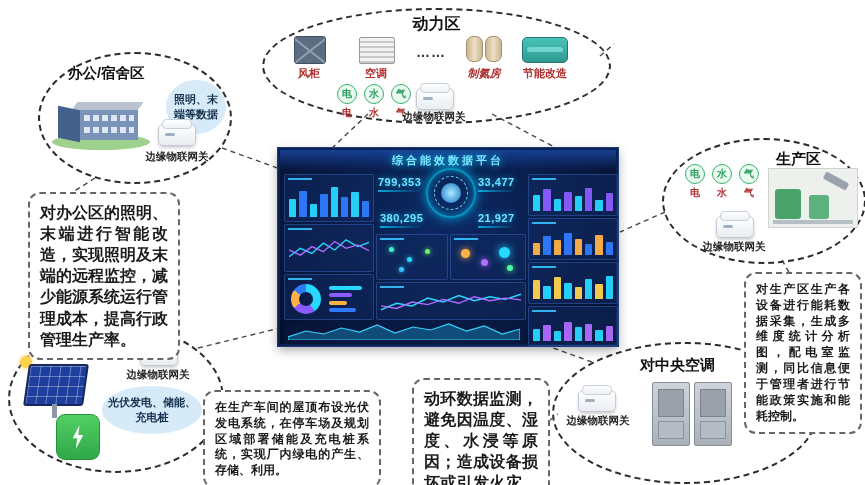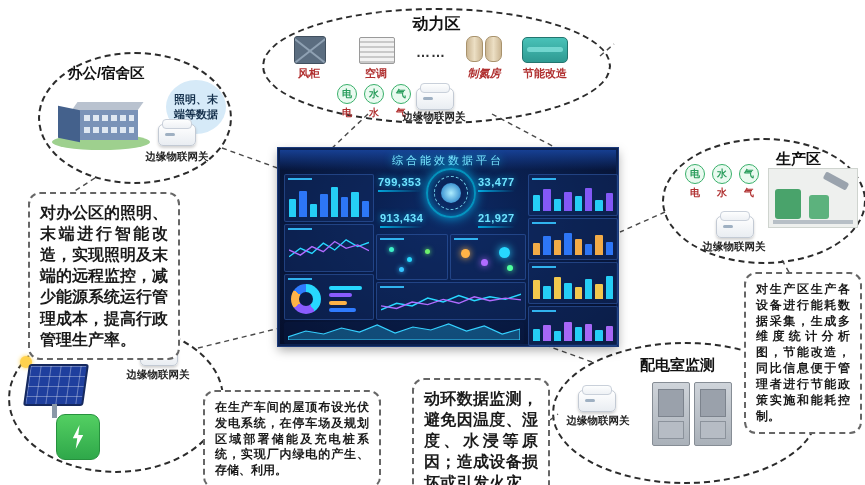--- a/index.html
+++ b/index.html
@@ -108,21 +108,21 @@
   .co-production{left:744px;top:272px;width:118px;min-height:152px;font-size:12px;}
   .co-outdoor{left:203px;top:390px;width:178px;min-height:88px;font-size:12px;}
   .co-distribution{left:412px;top:378px;width:138px;min-height:98px;font-size:16px;}
 
   
   .dashboard{position:absolute;left:278px;top:148px;width:340px;height:198px;z-index:2;
         background:radial-gradient(ellipse at 50% 35%,#0d2a66 0%,#081b45 55%,#050e2a 100%);
         border:2px solid #0b2150;box-shadow:0 0 0 1px #1b3a7a,0 4px 10px rgba(0,0,0,.35);box-sizing:border-box;}
   .dash-header{position:absolute;left:0;top:0;right:0;height:20px;display:flex;align-items:center;justify-content:center;
         background:linear-gradient(180deg,rgba(25,70,160,.85),rgba(10,25,70,.15));}
-  .dash-title{color:#7ae6ff;font-size:11px;font-weight:normal;letter-spacing:3px;text-shadow:0 0 8px rgba(0,220,255,.9);}
+  .dash-title{color:#7ae6ff;font-size:11px;font-weight:bold;letter-spacing:3px;text-shadow:0 0 8px rgba(0,220,255,.9);}
   .panel{position:absolute;background:rgba(16,42,96,.55);border:1px solid rgba(90,150,255,.28);border-radius:2px;}
   .panel::before{content:'';position:absolute;left:3px;top:3px;width:24px;height:2px;background:#35c3ff;opacity:.9;}
   .p-l1{left:4px;top:24px;width:88px;height:46px;}
   .p-l2{left:4px;top:74px;width:88px;height:46px;}
   .p-l3{left:4px;top:124px;width:88px;height:44px;}
   .p-c1{left:96px;top:84px;width:70px;height:44px;}
   .p-c2{left:170px;top:84px;width:74px;height:44px;}
   .p-cl{left:96px;top:132px;width:148px;height:36px;}
   .p-area{left:4px;top:172px;width:240px;height:22px;background:rgba(10,28,70,.4);border:none;}
   .p-area::before{display:none;}
@@ -263,35 +263,36 @@
     <div class="solar" style="left:10px;top:30px;">
       <div class="s-sun"></div>
       <div class="s-panel"></div>
       <div class="s-pole"></div>
     </div>
     <div class="battery" style="left:46px;top:88px;"></div>
 
     <div class="gateway" style="left:130px;top:18px;"></div>
     <div class="gw-label" style="left:78px;top:42px;width:140px;">边缘物联网关</div>
 
+    <div class="bubble" style="left:92px;top:60px;width:100px;height:48px;font-size:11px;">光伏发电、储能、充电桩</div>
   </div>
 
   <div class="zone zone-distribution">
-    <div class="zone-title t-distribution">配电室监测</div>
+    <div class="zone-title t-distribution">对中央空调</div>
 
     <div class="gateway" style="left:24px;top:46px;"></div>
     <div class="gw-label" style="left:-16px;top:70px;width:120px;">边缘物联网关</div>
 
     <div class="cabinet" style="left:98px;top:38px;"></div>
     <div class="cabinet" style="left:140px;top:38px;"></div>
 
   </div>
 
   <div class="callout co-office">对办公区的照明、末端进行智能改造，实现照明及末端的远程监控，减少能源系统运行管理成本，提高行政管理生产率。</div>
-  <div class="callout co-production">对生产区生产各设备进行能耗数据采集，生成多维度统计分析图，节能改造，同比信息便于管理者进行节能政策实施和能耗控制。</div>
+  <div class="callout co-production">对生产区生产各设备进行能耗数据采集，生成多维度统计分析图，配电室监测，同比信息便于管理者进行节能政策实施和能耗控制。</div>
   <div class="callout co-outdoor">在生产车间的屋顶布设光伏发电系统，在停车场及规划区域部署储能及充电桩系统，实现厂内绿电的产生、存储、利用。</div>
   <div class="callout co-distribution">动环数据监测，避免因温度、湿度、水浸等原因；造成设备损坏或引发火灾，提高配电室远程监管效率</div>
 
   <div class="dashboard">
     <div class="dash-header">
       <span class="dash-title">综合能效数据平台</span>
     </div>
 
     <div class="panel p-l1">
       <div class="mini-bars">
@@ -317,21 +318,21 @@
           <div class="hbar" style="width: 85%; background: rgb(39, 216, 255);"></div>
           <div class="hbar" style="width: 60%; background: rgb(138, 92, 255);"></div>
           <div class="hbar" style="width: 45%; background: rgb(255, 179, 71);"></div>
           <div class="hbar" style="width: 70%; background: rgb(47, 123, 255);"></div>
         </div>
     </div>
 
     <div class="gauge"></div>
     <div class="stat stat1">799,353</div>
     <div class="stat stat2">33,477</div>
-    <div class="stat stat3">913,434</div>
+    <div class="stat stat3">380,295</div>
     <div class="stat stat4">21,927</div>
 
     <div class="panel p-c1">
       <span class="dot"></span>
       <span class="dot"></span>
       <span class="dot"></span>
       <span class="dot"></span>
     </div>
     <div class="panel p-c2">
       <span class="dot"></span>

